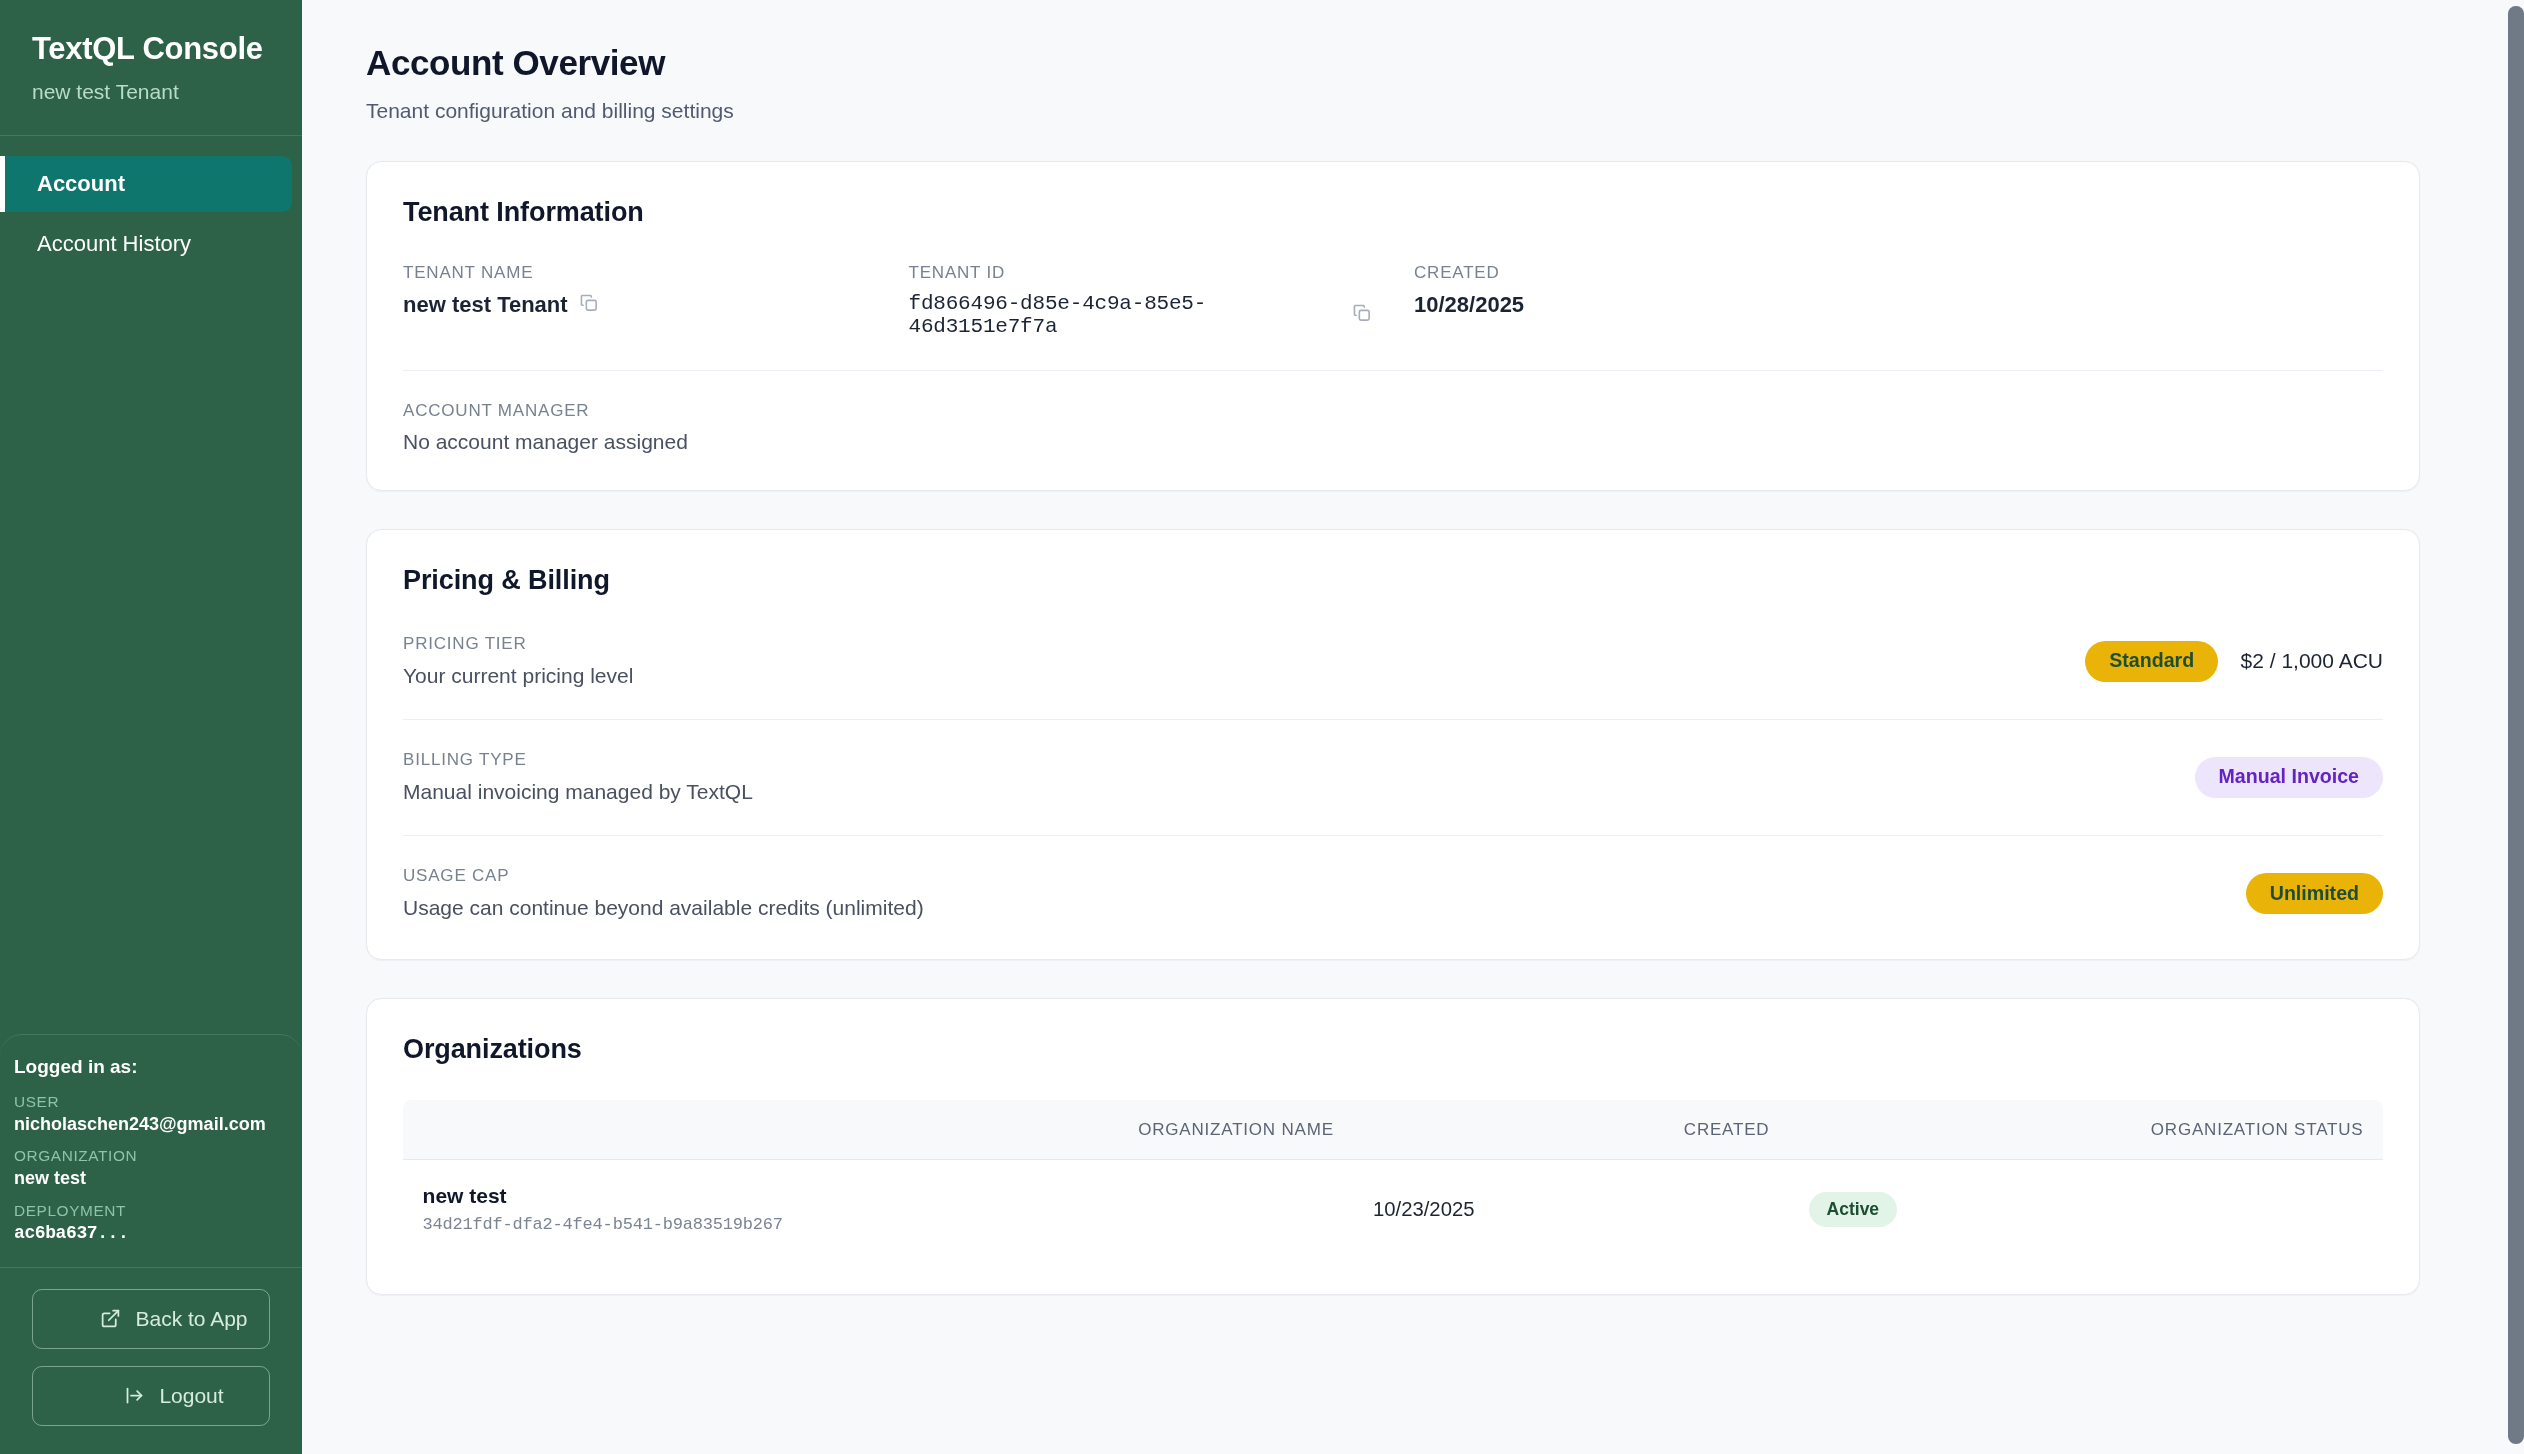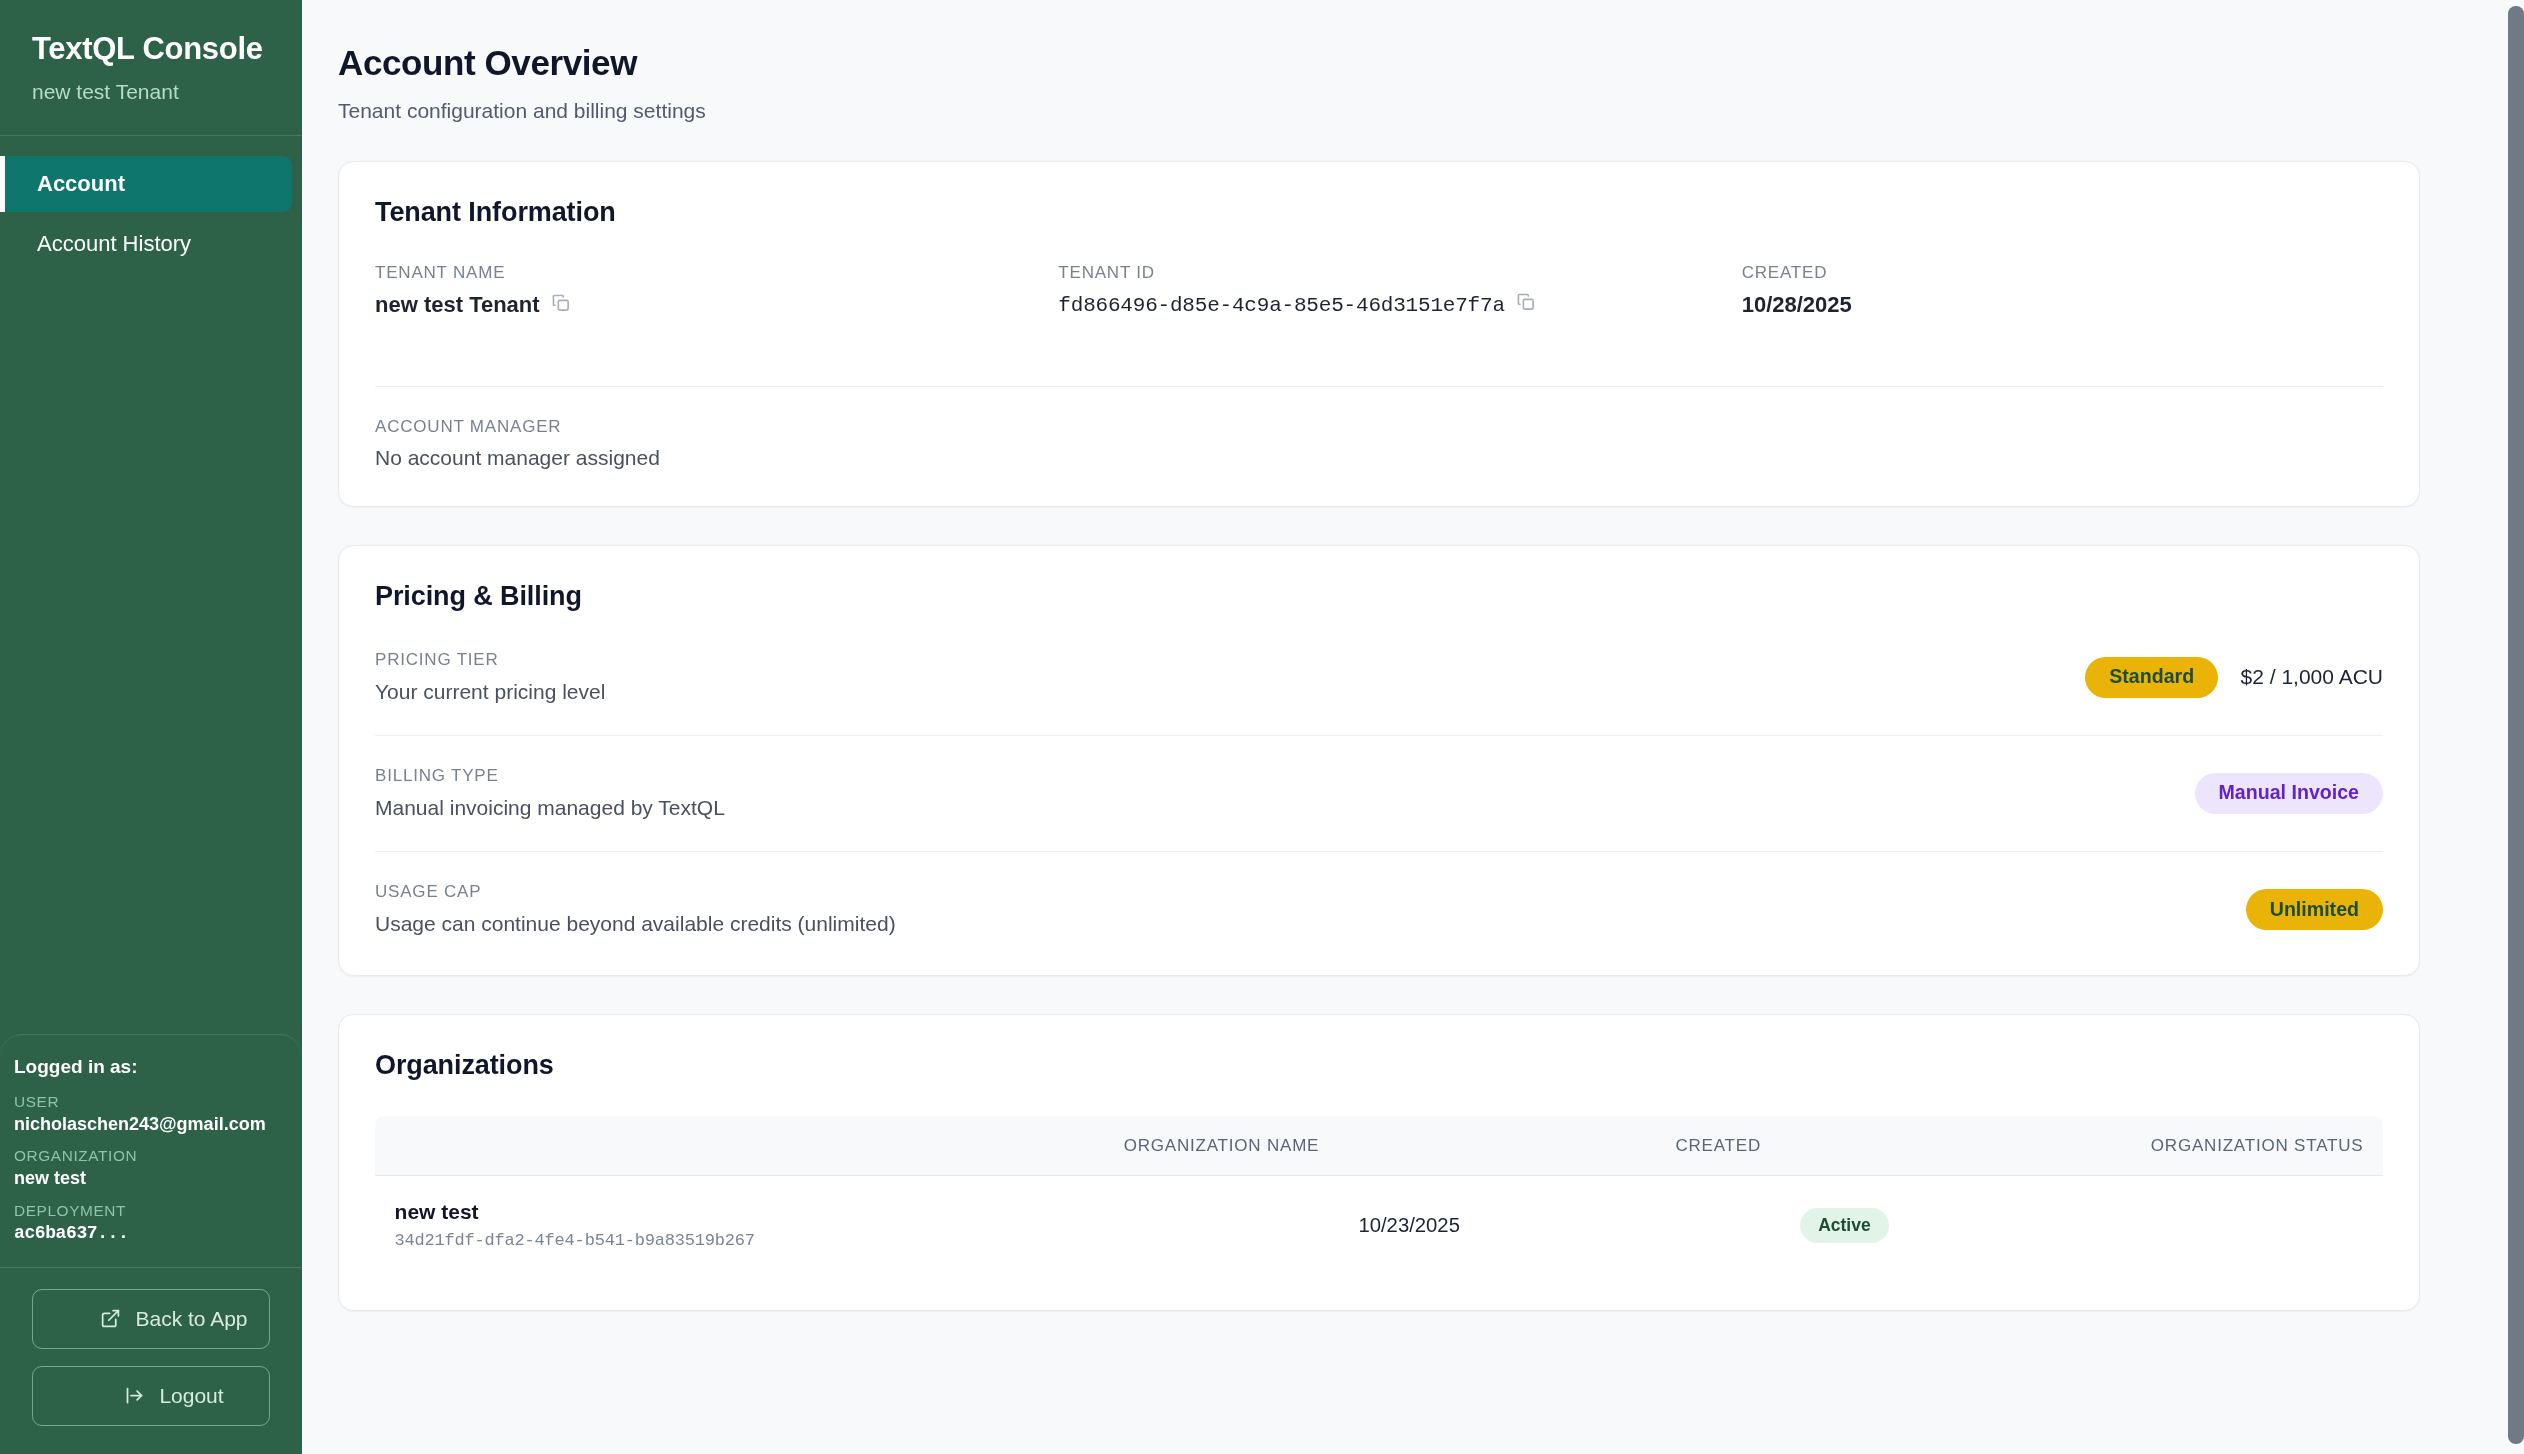--- a/index.html
+++ b/index.html
@@ -123,21 +123,21 @@
     font-family: "Liberation Sans", sans-serif;
     padding-left: 46px;
   }
   .side-btn:last-child { margin-bottom: 0; }
   .side-btn svg { display: block; }
 
   
   .main {
     flex: 1 1 auto;
     background: #f7f9fb;
-    padding: 43px 105px 0 36px;
+    padding: 43px 105px 0 64px;
     overflow: hidden;
     position: relative;
   }
 
   .page-title {
     font-size: 35px;
     font-weight: bold;
     color: #10172a;
     letter-spacing: -0.4px;
     line-height: 1.15;
@@ -181,21 +181,21 @@
   }
   .field-val.mono {
     font-family: "Liberation Mono", monospace;
     font-weight: normal;
     font-size: 21px;
     letter-spacing: -0.2px;
   }
 
   .grid-2 {
     display: grid;
-    grid-template-columns: 1fr 1fr 1fr;
+    grid-template-columns: 1fr 1fr 1fr 1fr;
     gap: 36px 42px;
   }
 
   .divider {
     height: 0.7px;
     background: #eceff3;
     margin: 32px 0 29.5px 0;
   }
 
   .copy-icon { cursor: pointer; opacity: 0.85; }

